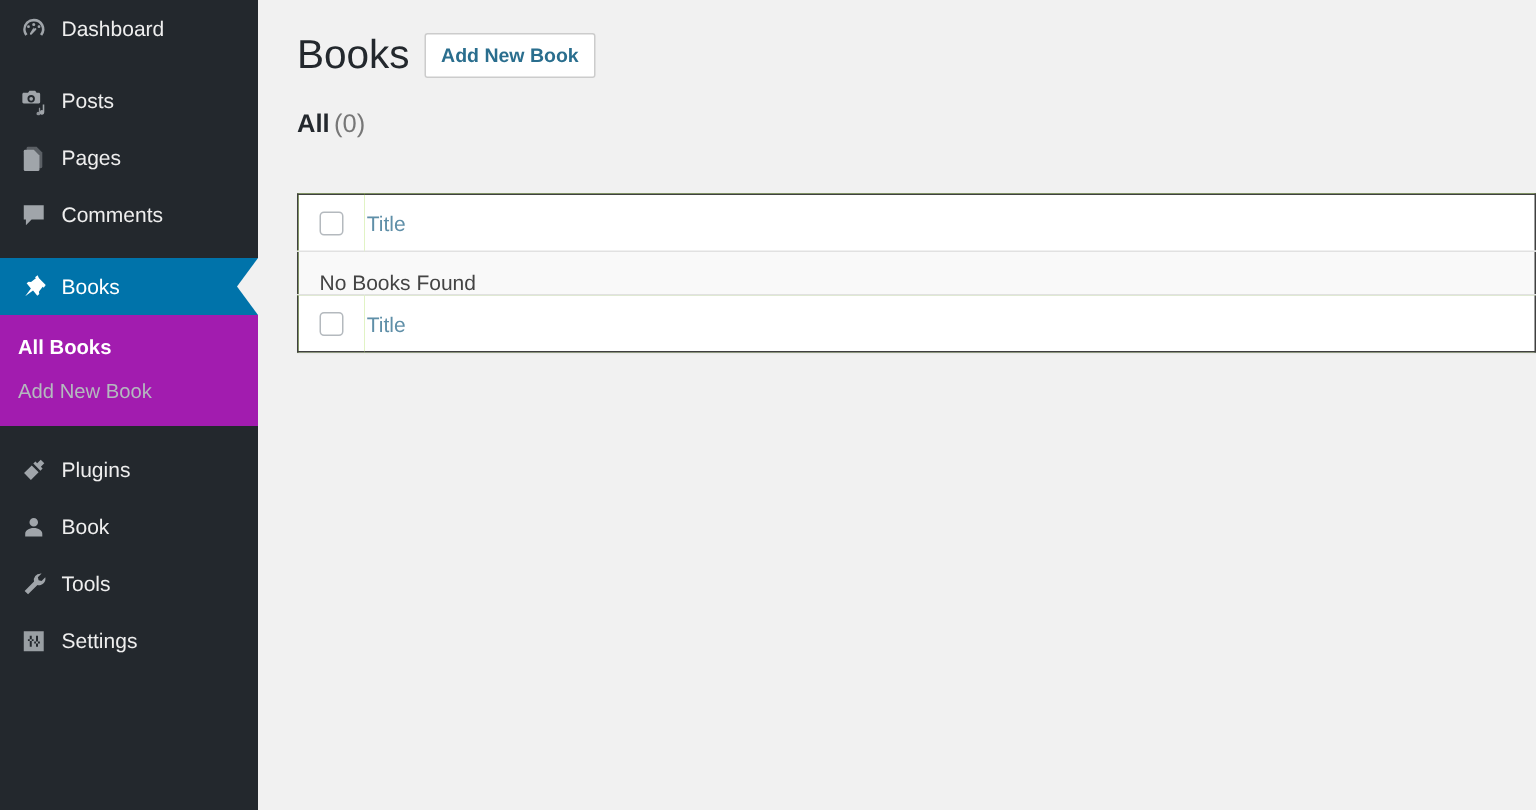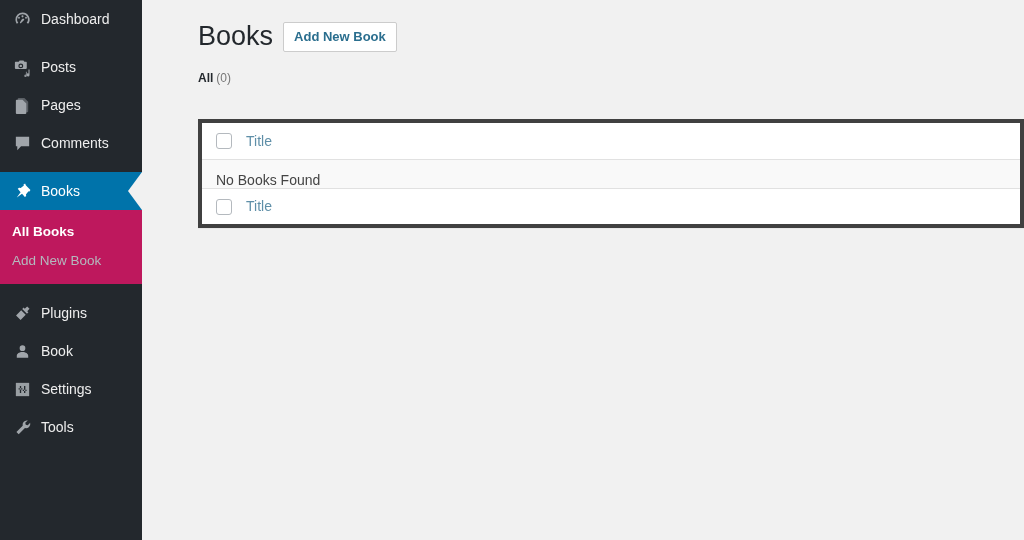--- a/index.html
+++ b/index.html
@@ -11,21 +11,21 @@
     background: #f1f1f1;
     font-family: "Liberation Sans", sans-serif;
     -webkit-font-smoothing: antialiased;
   }
 
   #app { position: relative; width: 1024px; height: 540px; }
 
   
   #adminmenuwrap {
     position: absolute; top: 0; left: 0;
-    width: 142px; height: 540px;
+    width: 172px; height: 540px;
     background: #23282d;
   }
   .menu-list { list-style: none; margin: 0; padding: 0; }
 
   .menu-top {
     position: relative;
     display: flex; align-items: center;
     height: 38px;
     padding-left: 12px;
     color: #eee;
@@ -51,21 +51,21 @@
   
   .menu-arrow {
     position: absolute;
     right: 0; top: 0;
     width: 14px; height: 38px;
     background: #f1f1f1;
     clip-path: polygon(100% 0, 100% 100%, 0 50%);
   }
 
   .submenu-wrap {
-    background: #be185d;
+    background: #a21caf;
     padding: 7px 0 9px 0;
   }
   .submenu-item {
     display: block;
     padding: 7px 0 7px 12px;
     font-size: 13.5px;
     color: #b4b9be;
     cursor: pointer;
     white-space: nowrap;
   }
@@ -113,21 +113,21 @@
     padding: 7px 10px 8px;
     cursor: pointer;
     text-decoration: none;
     white-space: nowrap;
   }
 
   .subsubsub {
     list-style: none;
     margin: 12px 0 0 0;
     padding: 0;
-    font-size: 12px;
+    font-size: 17px;
     color: #555;
     line-height: 2;
   }
   .subsubsub li { display: inline-block; margin: 0; }
   .subsubsub .filter-link {
     color: #23282d;
     font-weight: bold;
     text-decoration: none;
     cursor: pointer;
   }
@@ -136,21 +136,21 @@
     font-weight: normal;
     margin-left: 3px;
   }
 
   
   .wp-list-table {
     margin-top: 29px;
     width: 826px;
     border-collapse: collapse;
     background: #84cc16;
-    border: 4px solid #404040;
+    border: 1px solid #404040;
     box-shadow: 0 1px 1px rgba(0,0,0,.04);
     font-size: 14px;
   }
   .wp-list-table thead th,
   .wp-list-table tfoot th {
     background: #fff;
     text-align: left;
     font-weight: 400;
     padding: 0;
     height: 38px;
@@ -261,33 +261,33 @@
           <span class="menu-icon">
             <svg width="19" height="19" viewBox="0 0 20 20">
               <path d="M10 3.5a3 3 0 1 0 0 6 3 3 0 0 0 0-6zm0 7c-3.4 0-6 1.8-6 4v2h12v-2c0-2.2-2.6-4-6-4z"></path>
             </svg>
           </span>
           <span class="menu-label">Book</span>
         </li>
         <li class="menu-top">
           <span class="menu-icon">
             <svg width="19" height="19" viewBox="0 0 20 20">
+              <path d="M14.6 2.6a4.5 4.5 0 0 0-4.4 5.5l-6.6 6.6 2.4 2.4 6.6-6.6a4.5 4.5 0 0 0 5.5-5.4l-2.6 2.6-2.1-.5-.5-2.1 2.6-2.6a4.6 4.6 0 0 0-.9-.1z"></path>
+            </svg>
+          </span>
+          <span class="menu-label">Tools</span>
+        </li>
+        <li class="menu-top">
+          <span class="menu-icon">
+            <svg width="19" height="19" viewBox="0 0 20 20">
               <path d="M3 3h14v14H3z" opacity=".95"></path>
               <path d="M7.2 6.2v7.6h1.4V6.2H7.2zm-1.3 2.4h4v1.3h-4V8.6zM11.6 6.2v7.6H13V6.2h-1.4zm-1.3 4h4v1.3h-4v-1.3z" fill="#23282d"></path>
             </svg>
           </span>
           <span class="menu-label">Settings</span>
-        </li>
-        <li class="menu-top">
-          <span class="menu-icon">
-            <svg width="19" height="19" viewBox="0 0 20 20">
-              <path d="M14.6 2.6a4.5 4.5 0 0 0-4.4 5.5l-6.6 6.6 2.4 2.4 6.6-6.6a4.5 4.5 0 0 0 5.5-5.4l-2.6 2.6-2.1-.5-.5-2.1 2.6-2.6a4.6 4.6 0 0 0-.9-.1z"></path>
-            </svg>
-          </span>
-          <span class="menu-label">Tools</span>
         </li>
       </ul>
   </div>
 
   <div id="wpbody">
     <div id="wpbody-inner">
 
       <div class="page-head">
         <h1 class="page-title">Books</h1>
         <a class="page-title-action">Add New Book</a>

